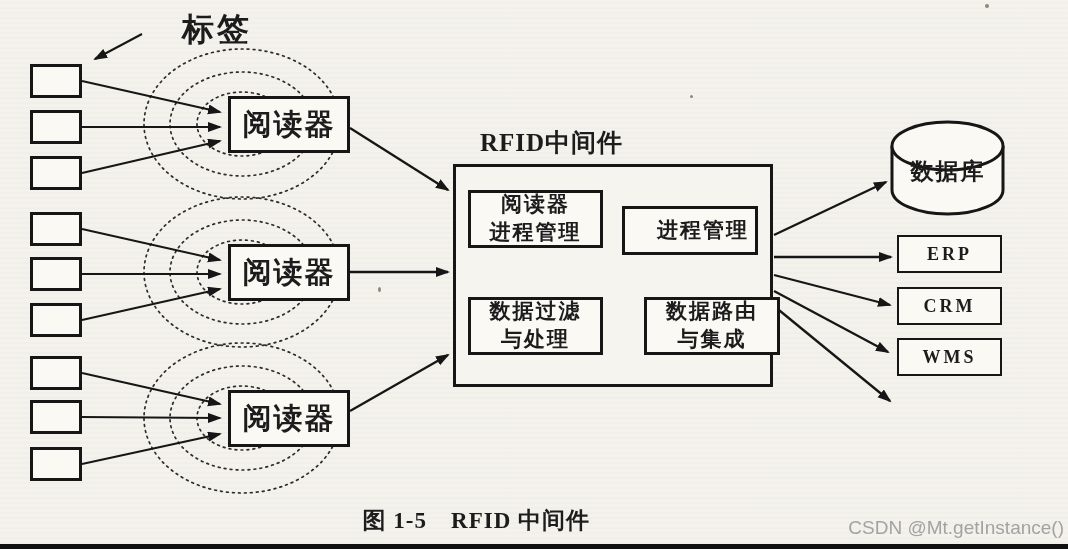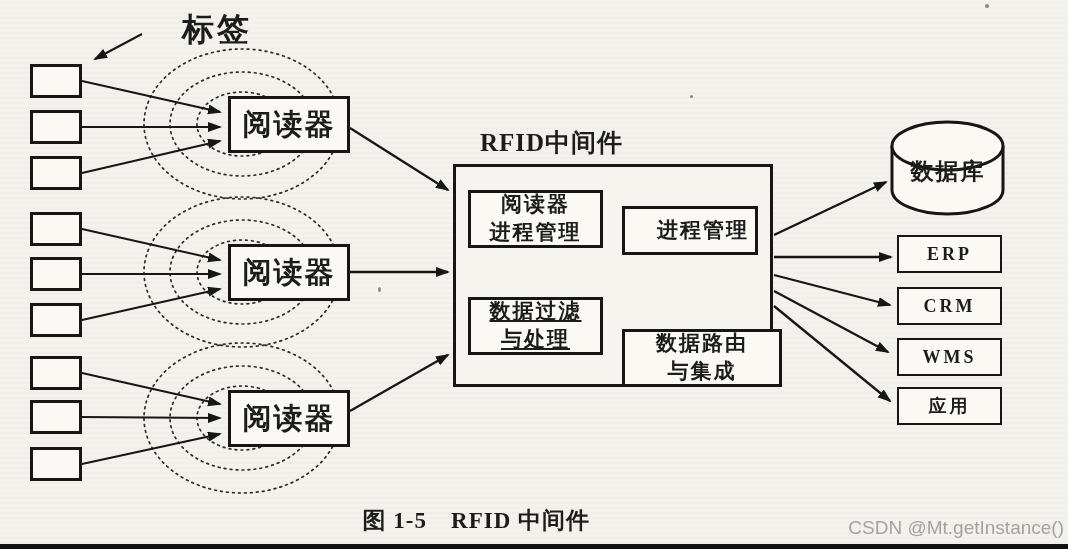--- a/index.html
+++ b/index.html
@@ -45,22 +45,22 @@
     letter-spacing: 1px;
   }
   .module {
     border-width: 3px;
     font-size: 21px; font-weight: bold;
     line-height: 1.32; letter-spacing: 2px;
     background: #faf9f4;
   }
   .m1 { left: 468px; top: 190px; width: 135px; height: 58px; }
   .m2 { left: 622px; top: 206px; width: 136px; height: 49px; padding-left: 26px; }
-  .m3 { left: 468px; top: 297px; width: 135px; height: 58px; text-decoration: underline; }
-  .m4 { left: 622px; top: 297px; width: 160px; height: 58px; margin-top: 32px; }
+  .m3 { left: 468px; top: 297px; width: 135px; height: 58px; }
+  .m4 { left: 644px; top: 297px; width: 136px; height: 58px; }
 
   .target-box {
     left: 897px; width: 105px; height: 38px;
     border-width: 2.5px;
     font-size: 18px; font-weight: bold; letter-spacing: 3px;
   }
   .db-label {
     position: absolute; z-index: 2;
     left: 894px; top: 156px; width: 108px; height: 32px;
     font-size: 23px; font-weight: bold; letter-spacing: 2px;
@@ -195,23 +195,20 @@
 
   <div class="box target-box" style="top:235px">
     <span>ERP</span>
   </div>
   <div class="box target-box" style="top:338px">
     <span>WMS</span>
   </div>
   <div class="box target-box" style="top:287px">
     <span>CRM</span>
   </div>
-  <div class="box target-box" style="top:387px">
-    <span>应用</span>
-  </div>
 
   <div class="caption">图 1-5　RFID 中间件</div>
   <div class="watermark">CSDN @Mt.getInstance()</div>
   <div class="page-edge-line"></div>
   <div class="speck" style="left:985px;top:4px;width:4px;height:4px"></div>
   <div class="speck" style="left:690px;top:95px;width:3px;height:3px"></div>
   <div class="speck" style="left:378px;top:287px;width:3px;height:5px"></div>
 </div>
 
 </body></html>

